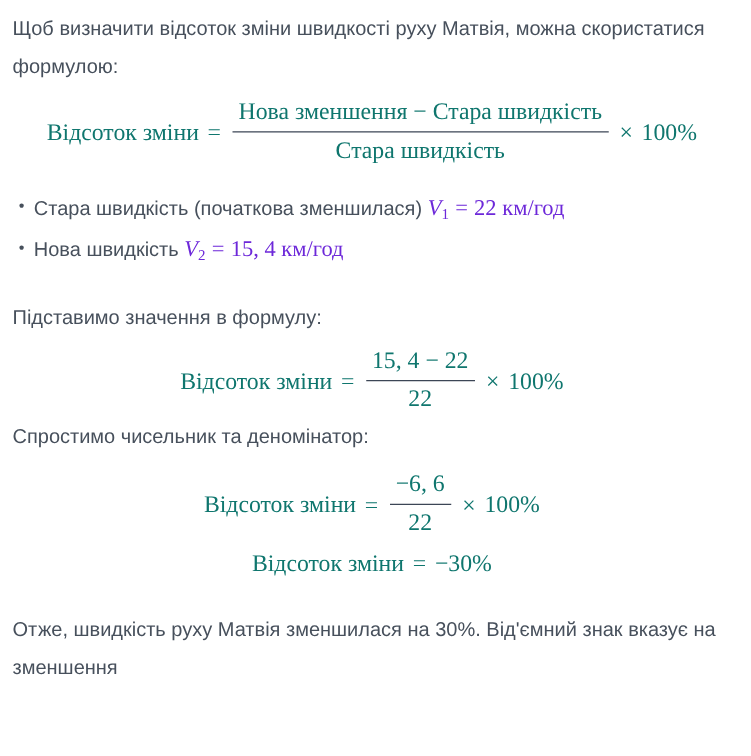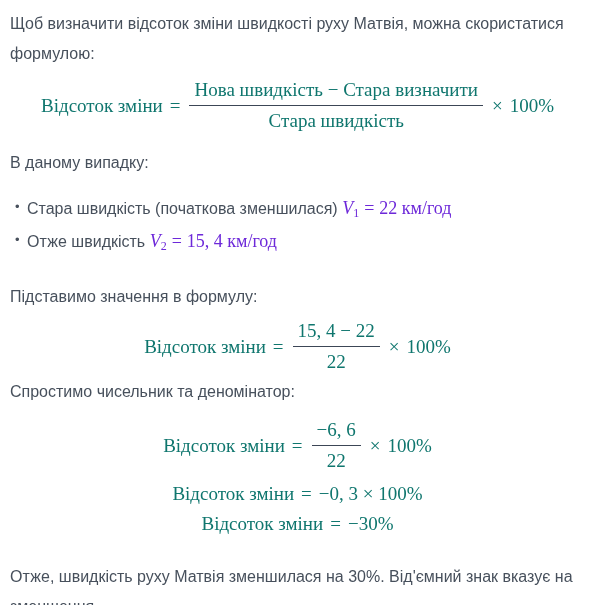--- a/index.html
+++ b/index.html
@@ -85,49 +85,45 @@
   .imath .rel { margin-left: 5px; }
 </style>
 </head>
 <body>
 
 <div class="doc">
 
   <p class="para intro">Щоб визначити відсоток зміни швидкості руху Матвія, можна скористатися формулою:</p>
 
   <div class="math-display f1">
-    <span>Відсоток зміни</span><span class="mrel">=</span><span class="frac"><span class="num">Нова швидкість − Стара визначити</span><span class="den">Стара швидкість</span></span><span class="mtimes">×</span><span>100%</span>
+    <span>Відсоток зміни</span><span class="mrel">=</span><span class="frac"><span class="num">Нова зменшення − Стара швидкість</span><span class="den">Стара швидкість</span></span><span class="mtimes">×</span><span>100%</span>
   </div>
 
-  <p class="para case-label">В даному випадку:</p>
 
   <ul class="bullets">
     <li>
       <span class="bullet-dot">•</span><span>Стара швидкість (початкова зменшилася) </span><span class="imath"><span class="mvar">V</span><sub>1</sub><span class="rel">=</span><span class="val">22 км/год</span></span>
     </li>
     <li>
-      <span class="bullet-dot">•</span><span>Отже швидкість </span><span class="imath"><span class="mvar">V</span><sub>2</sub><span class="rel">=</span><span class="val">15, 4 км/год</span></span>
+      <span class="bullet-dot">•</span><span>Нова швидкість </span><span class="imath"><span class="mvar">V</span><sub>2</sub><span class="rel">=</span><span class="val">15, 4 км/год</span></span>
     </li>
   </ul>
 
   <p class="para substitute">Підставимо значення в формулу:</p>
 
   <div class="math-display f2">
     <span>Відсоток зміни</span><span class="mrel">=</span><span class="frac"><span class="num">15, 4 − 22</span><span class="den">22</span></span><span class="mtimes">×</span><span>100%</span>
   </div>
 
   <p class="para simplify">Спростимо чисельник та деномінатор:</p>
 
   <div class="math-display f3">
     <span>Відсоток зміни</span><span class="mrel">=</span><span class="frac"><span class="num">−6, 6</span><span class="den">22</span></span><span class="mtimes">×</span><span>100%</span>
   </div>
 
-  <div class="math-display f4">
-    <span>Відсоток зміни</span><span class="mrel">=</span><span>−0, 3 × 100%</span>
-  </div>
 
   <div class="math-display f5">
     <span>Відсоток зміни</span><span class="mrel">=</span><span>−30%</span>
   </div>
 
   <p class="para conclusion">Отже, швидкість руху Матвія зменшилася на 30%. Від'ємний знак вказує на зменшення</p>
 
 </div>
 
 </body></html>

